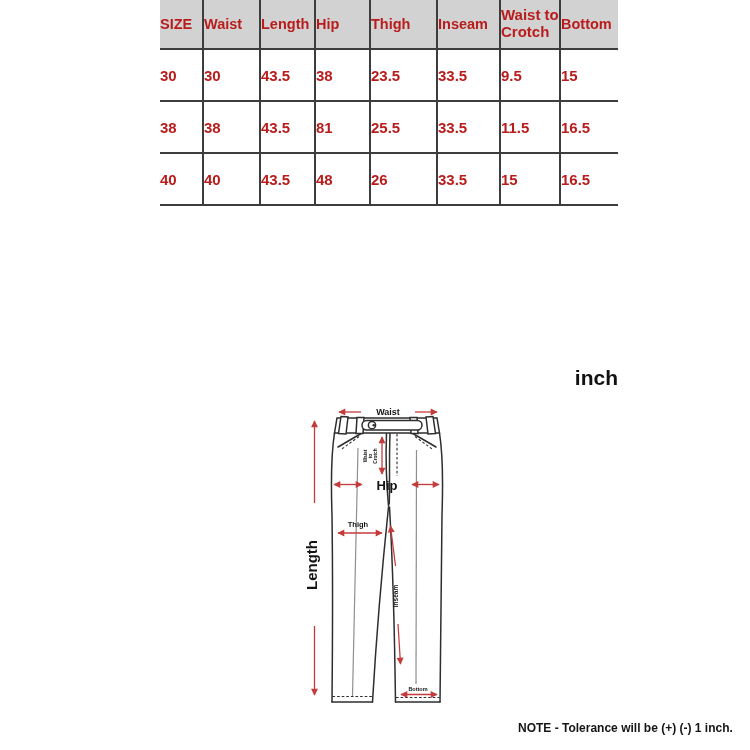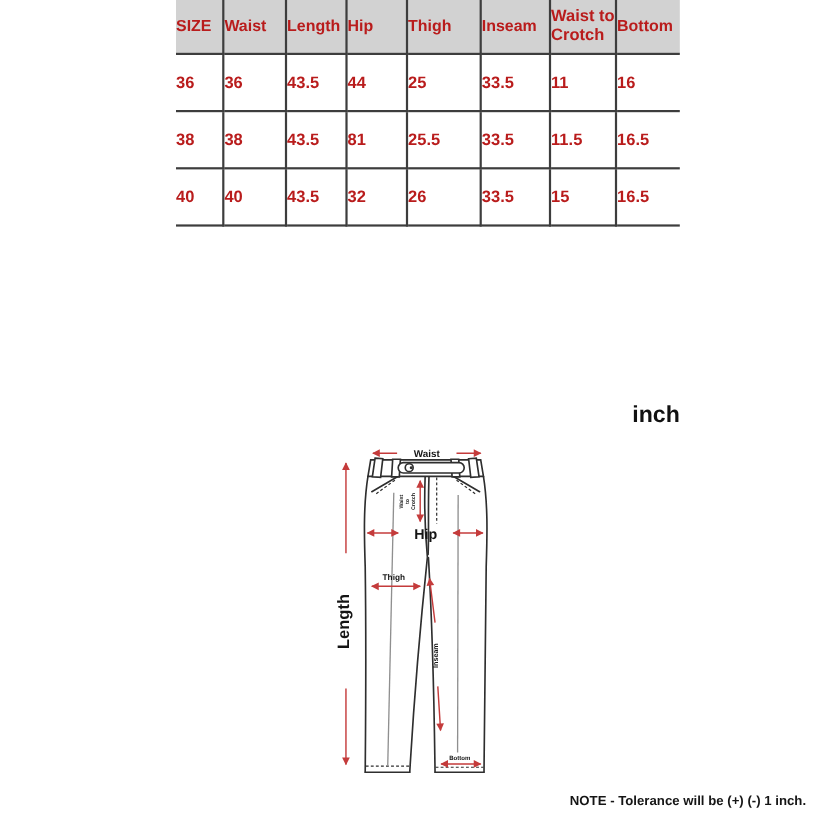--- a/index.html
+++ b/index.html
@@ -64,44 +64,44 @@
         <th>Length</th>
         <th>Hip</th>
         <th>Thigh</th>
         <th>Inseam</th>
         <th class="wrap">Waist to Crotch</th>
         <th>Bottom</th>
       </tr>
     </thead>
   <tbody>
       <tr>
-        <td>36</td>
-        <td>36</td>
+        <td>30</td>
+        <td>30</td>
         <td>43.5</td>
-        <td>44</td>
-        <td>25</td>
+        <td>38</td>
+        <td>23.5</td>
         <td>33.5</td>
-        <td>11</td>
-        <td>16</td>
+        <td>9.5</td>
+        <td>15</td>
       </tr>
       <tr>
         <td>38</td>
         <td>38</td>
         <td>43.5</td>
         <td>81</td>
         <td>25.5</td>
         <td>33.5</td>
         <td>11.5</td>
         <td>16.5</td>
       </tr>
       <tr>
         <td>40</td>
         <td>40</td>
         <td>43.5</td>
-        <td>32</td>
+        <td>48</td>
         <td>26</td>
         <td>33.5</td>
         <td>15</td>
         <td>16.5</td>
       </tr>
     </tbody>
 </table>
 
 <div class="unit-label">inch</div>
 

